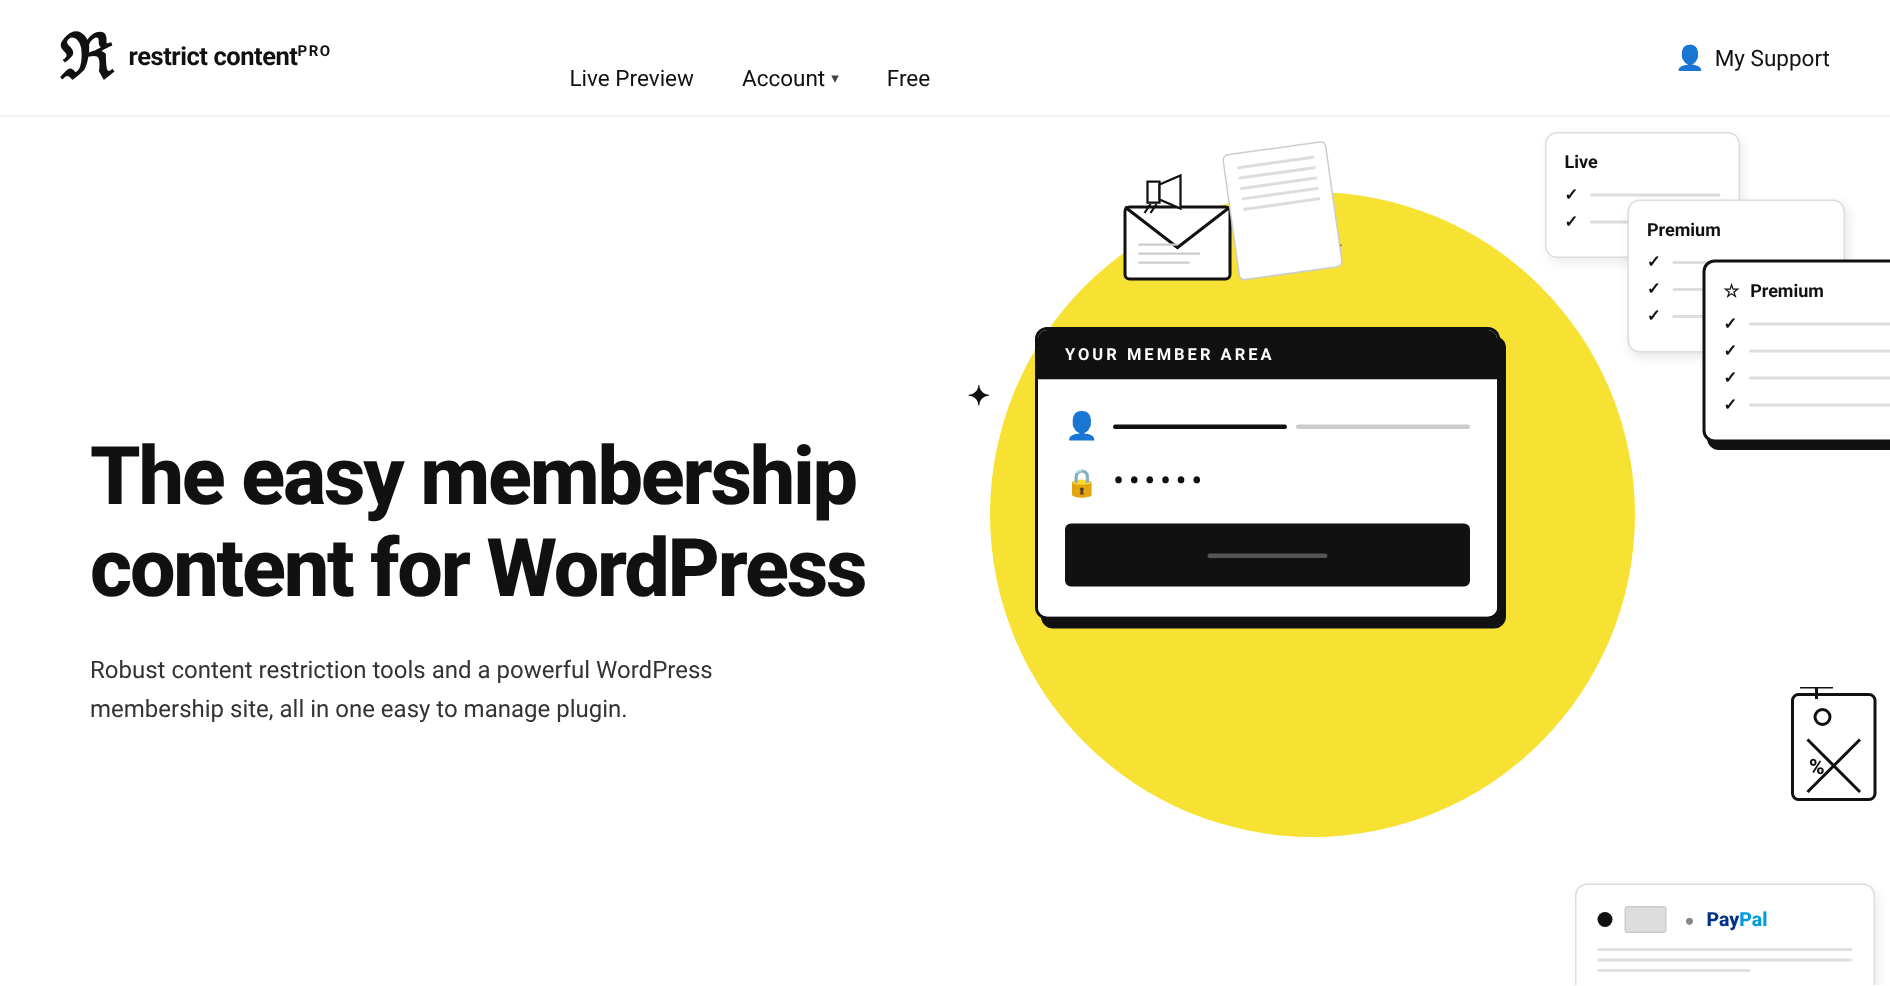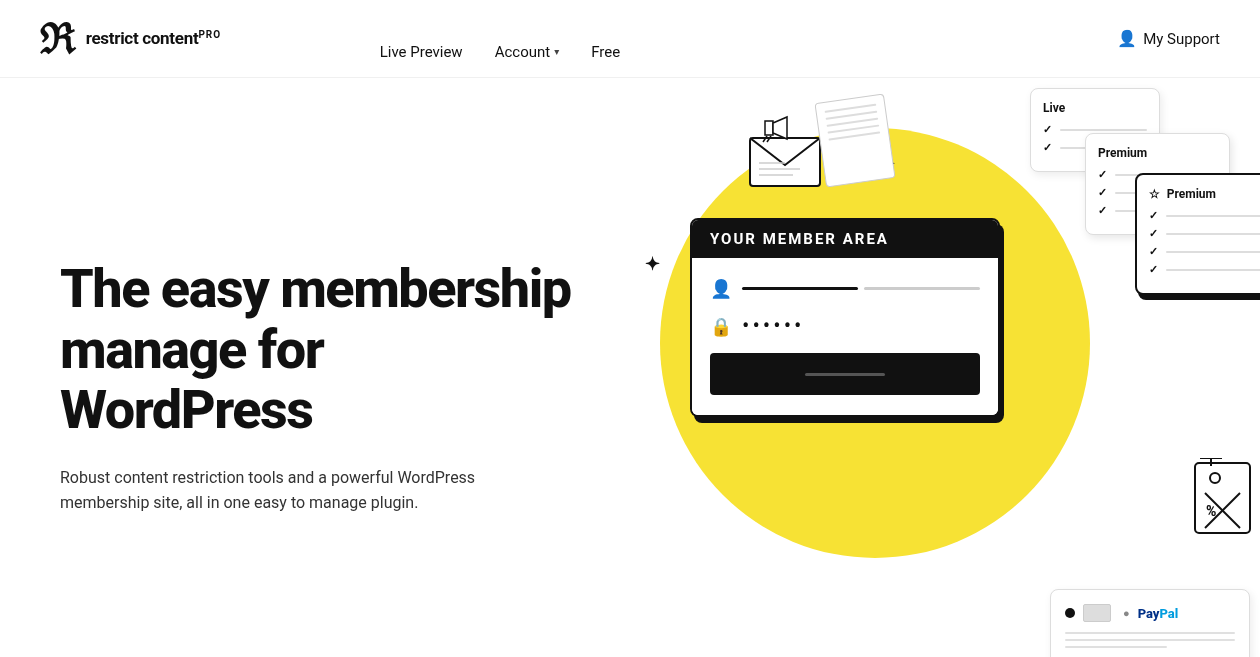--- a/index.html
+++ b/index.html
@@ -158,21 +158,21 @@
       border-radius: 8px;
       top: 160px;
       left: 110px;
       z-index: 4;
       overflow: hidden;
       box-shadow: 4px 6px 0px #111;
     }
     .member-card-header {
       background: #111;
       color: #fff;
-      font-size: 15px;
+      font-size: 11px;
       font-weight: 700;
       letter-spacing: 2px;
       padding: 10px 18px;
       text-transform: uppercase;
     }
     .member-card-body {
       padding: 20px 18px;
       background: #fff;
     }
     .member-field {
@@ -404,21 +404,21 @@
 
   <div class="nav-account">
     <span class="account-icon">👤</span>
     <span>My Support</span>
   </div>
 </nav>
 
 <section class="hero">
 
   <div class="hero-left">
-    <h1 class="hero-title">The easy membership manage for WordPress</h1>
+    <h1 class="hero-title">The easy membership content for WordPress</h1>
     <p class="hero-subtitle">Robust content restriction tools and a powerful WordPress membership site, all in one easy to manage plugin.</p>
   </div>
 
   <div class="hero-right">
 
     <div class="yellow-circle"></div>
 
     <span class="star" style="top:195px; left:65px;">✦</span>
     <span class="star" style="top:95px; left:300px;">✦</span>
     <span class="star" style="top:155px; right:25px;">✦</span>

